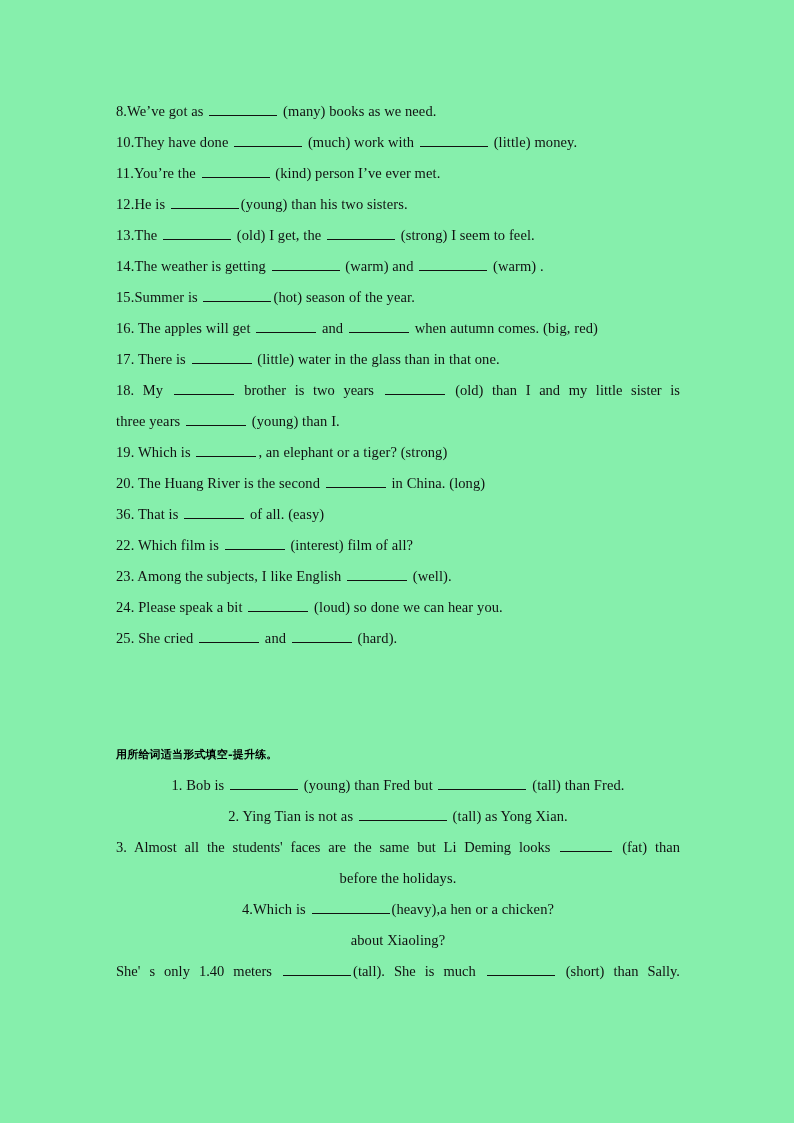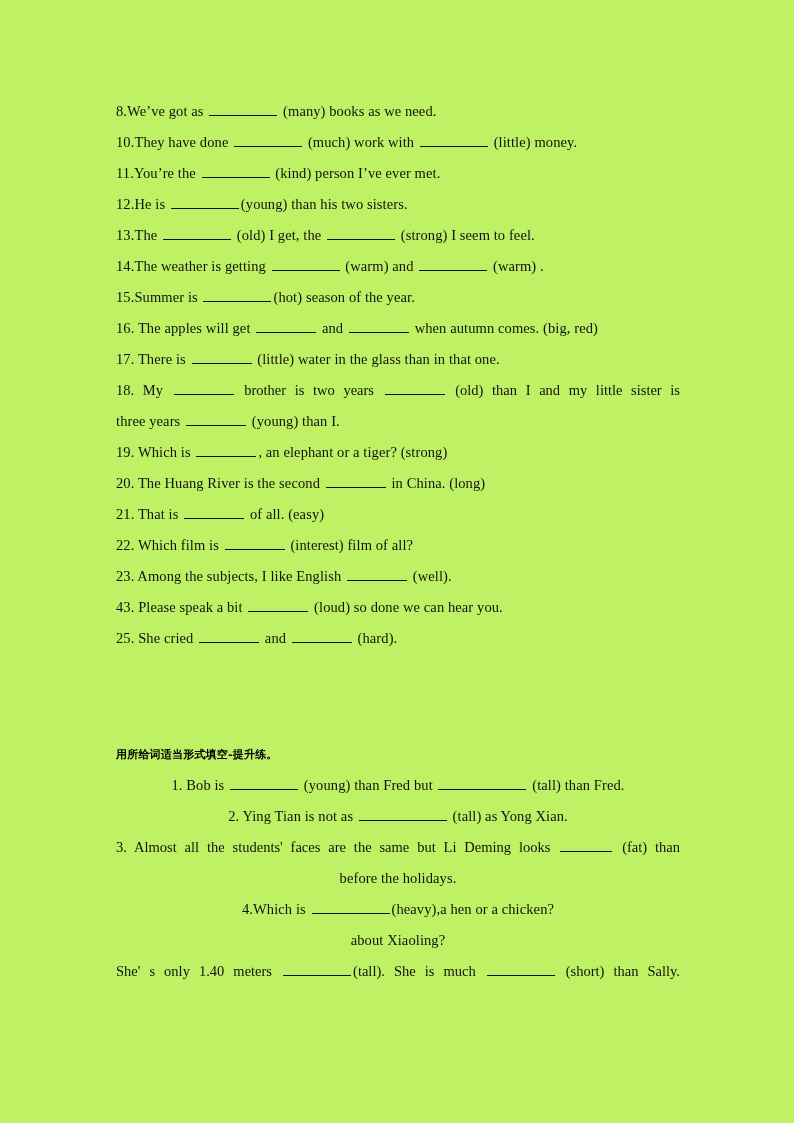--- a/index.html
+++ b/index.html
@@ -13,21 +13,21 @@
     position: relative;
     font-family: "Liberation Serif", "DejaVu Serif", serif;
     color: #000000;
     overflow: hidden;
   }
   #page {
     position: absolute;
     left: 0; top: 0;
     width: 794px;
     height: 1123px;
-    background: #bef264;
+    background: #86efac;
   }
   #content {
     position: absolute;
     left: 116px;
     top: 96px;
     width: 564px;
   }
   .line {
     font-size: 14.5px;
     line-height: 31px;
@@ -108,27 +108,27 @@
 
       <p class="line para"><span>17. There is </span><span class="blank b-sm"></span><span> (little) water in the glass than in that one.</span></p>
 
       <p class="just just-stretch para"><span>18. My </span><span class="blank b-sm"></span><span> brother is two years </span><span class="blank b-sm"></span><span> (old) than I and my little sister is</span></p>
       <p class="line para"><span>three years </span><span class="blank b-sm"></span><span> (young) than I.</span></p>
 
       <p class="line para"><span>19. Which is </span><span class="blank b-sm"></span><span>, an elephant or a tiger? (strong)</span></p>
 
       <p class="line para"><span>20. The Huang River is the second </span><span class="blank b-sm"></span><span> in China. (long)</span></p>
 
-      <p class="line para"><span>21. That is </span><span class="blank b-sm"></span><span> of all. (easy)</span></p>
+      <p class="line para"><span>36. That is </span><span class="blank b-sm"></span><span> of all. (easy)</span></p>
 
       <p class="line para"><span>22. Which film is </span><span class="blank b-sm"></span><span> (interest) film of all?</span></p>
 
       <p class="line para"><span>23. Among the subjects, I like English </span><span class="blank b-sm"></span><span> (well).</span></p>
 
-      <p class="line para"><span>43. Please speak a bit </span><span class="blank b-sm"></span><span> (loud) so done we can hear you.</span></p>
+      <p class="line para"><span>24. Please speak a bit </span><span class="blank b-sm"></span><span> (loud) so done we can hear you.</span></p>
 
       <p class="line para"><span>25. She cried </span><span class="blank b-sm"></span><span> and </span><span class="blank b-sm"></span><span> (hard).</span></p>
     </div>
 
     <div class="gap-block"></div>
 
     <div class="sec2">
 
       <p class="heading para">用所给词适当形式填空-提升练。</p>
 

